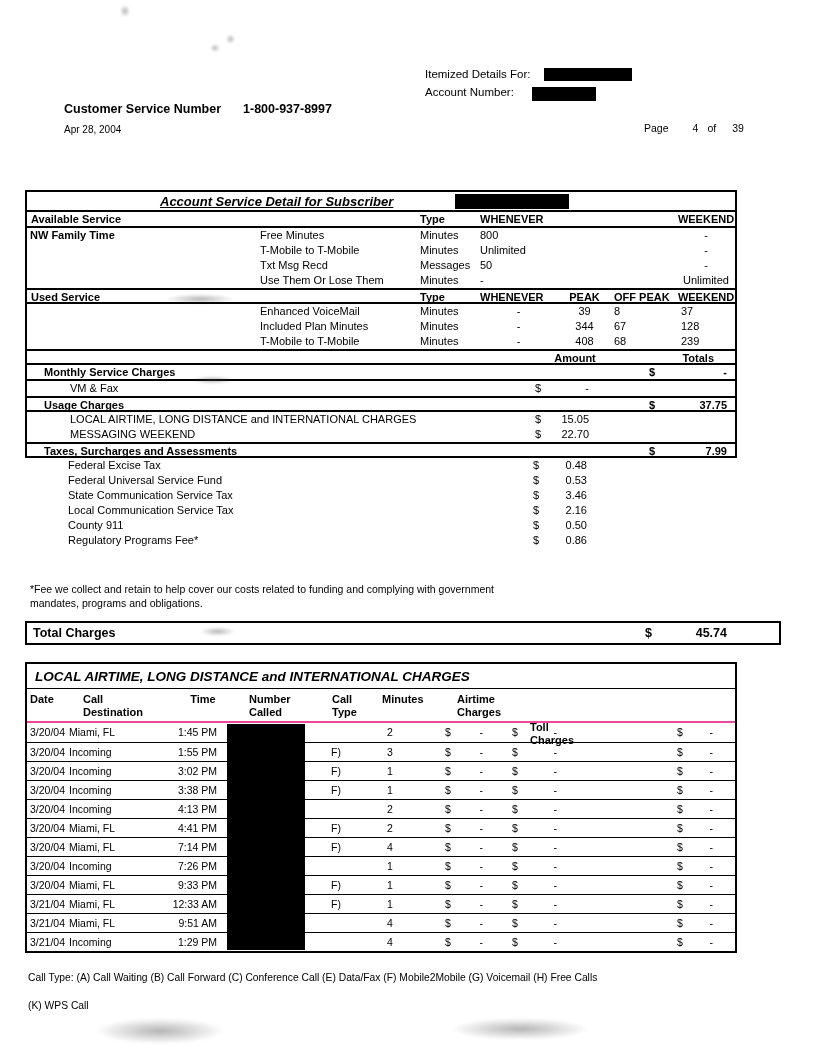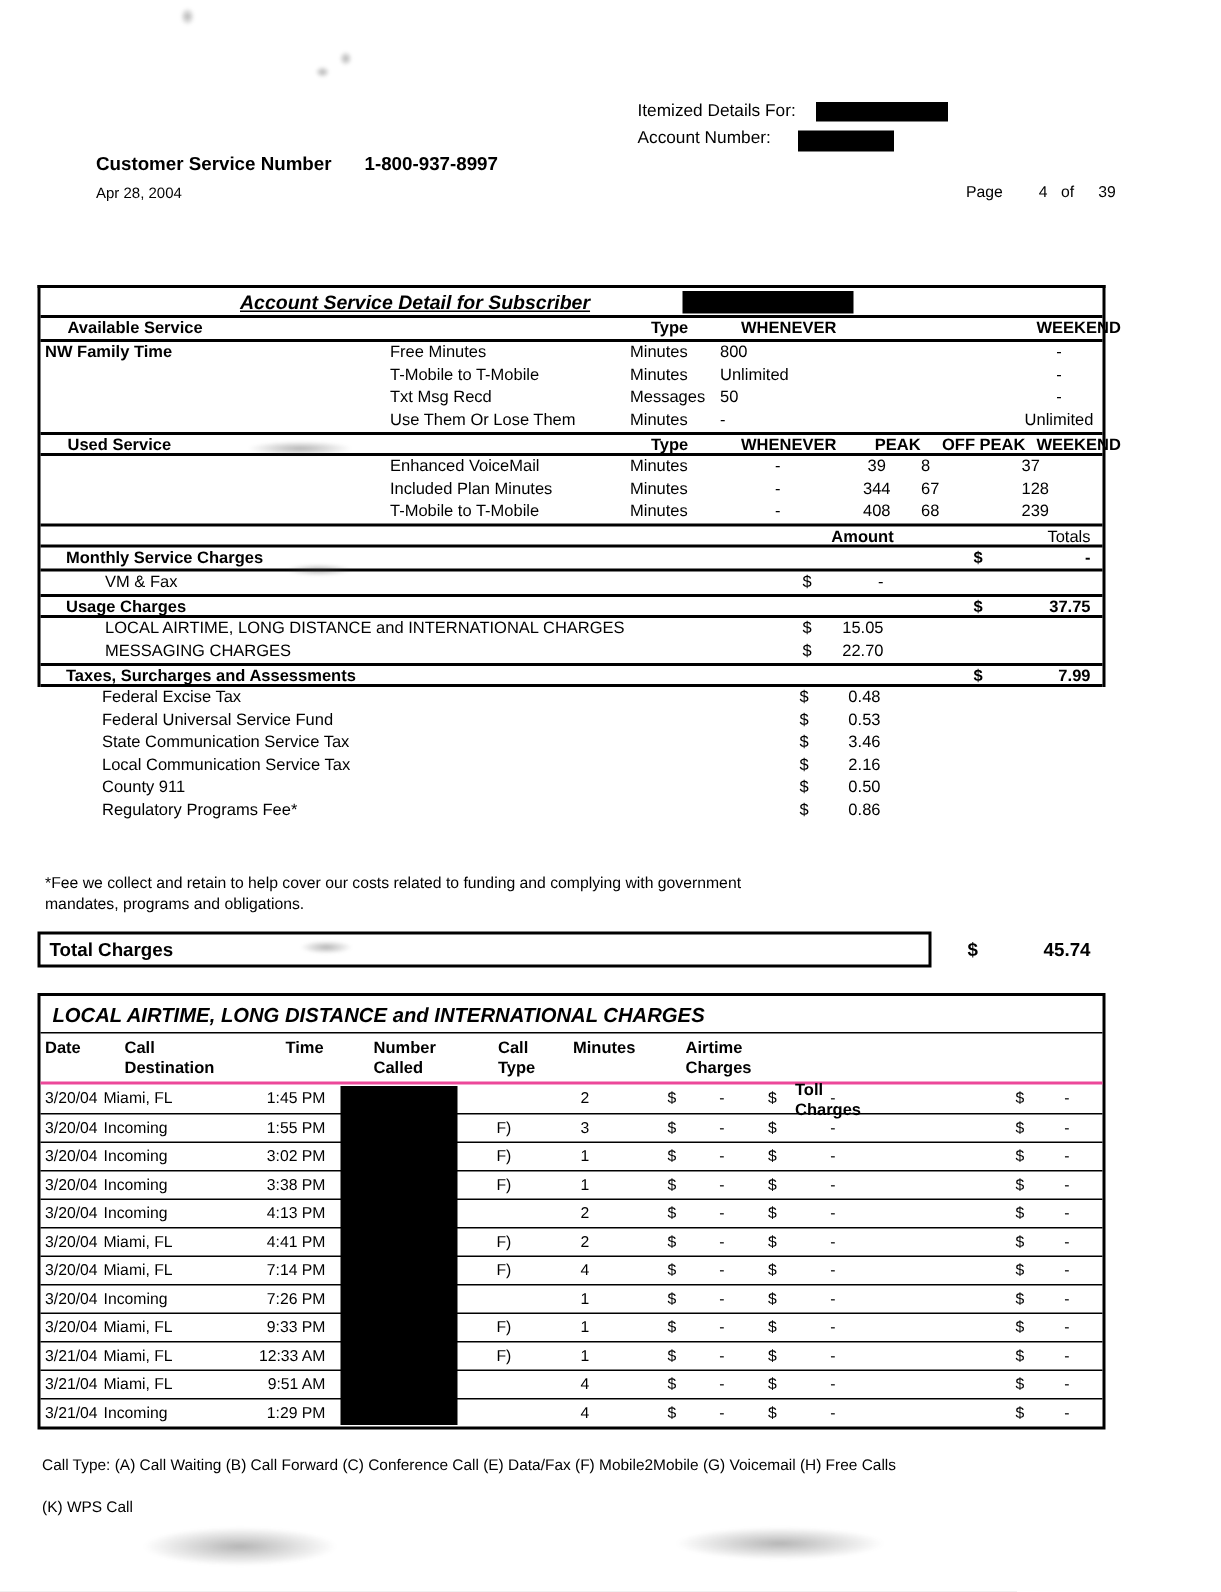--- a/index.html
+++ b/index.html
@@ -26,47 +26,47 @@
 
   
   #account { position:absolute; left:25px; top:190px; width:712px; font-size:11px; line-height:15px; }
   .acct-frame { border:2px solid #000; border-bottom:0; }
   .boxrow { border-bottom:2px solid #000; }
   .bt { border-top:2px solid #000; }
   .title-row { position:relative; height:20px; }
   .acct-title { position:absolute; left:133px; top:2px; font-size:13px; font-weight:bold; font-style:italic; text-decoration:underline; }
   .title-row .redact { position:absolute; left:428px; top:2px; width:114px; height:15px; }
   .arow { display:grid; grid-template-columns:231px 160px 57px 82px 55px 65px auto; height:15px; }
-  .arow.hdr { height:16px;padding-left:14px; }
+  .arow.hdr { height:16px; }
   .c1 { padding-left:4px; }
   .c2 { padding-left:2px; }
   .c3 { padding-left:2px; }
   .c4 { padding-left:5px; }
   .c5 { text-align:center; }
   .c6 { padding-left:2px; }
   .c7 { text-align:center; }
   .rows-wrap { position:relative; }
   .group-label { position:absolute; left:5px; top:38px; font-weight:bold; }
   
   .amt-hdr-row { position:relative; height:16px; }
   .amount-h { position:absolute; left:508px; width:80px; text-align:center; font-weight:bold; }
-  .totals-h { position:absolute; left:620px; width:86px; text-align:right; padding-right:6px; font-weight:normal; }
+  .totals-h { position:absolute; left:607px; width:86px; text-align:right; padding-right:6px; font-weight:bold; }
   
   .sec-row { position:relative; height:16px; }
   .sec-label { position:absolute; left:4px; top:0; font-weight:bold;padding-left:13px; }
   .tot-cell { position:absolute; left:620px; width:86px; top:0; display:flex; justify-content:space-between; padding:0 6px 0 2px; font-weight:bold; }
   
   .sub-row { position:relative; height:15px; }
   .sub-name { position:absolute; left:43px; top:0; }
   .amt-cell { position:absolute; left:508px; width:58px; top:0; display:flex; justify-content:space-between; padding-right:4px; }
 
   .footnote { position:absolute; left:30px; top:582px; width:480px; font-size:10.5px; line-height:14px; }
 
   
-  #totalcharges { position:absolute; left:25px; top:621px; width:596px; height:24px; border:2px solid #000; font-size:12.5px; font-weight:bold; }
+  #totalcharges { position:absolute; left:25px; top:621px; width:756px; height:24px; border:2px solid #000; font-size:12.5px; font-weight:bold; }
   #totalcharges .lbl { position:absolute; left:6px; top:3px; }
   #totalcharges .tot-cell2 { position:absolute; left:618px; width:92px; top:3px; display:flex; justify-content:space-between; padding-right:10px; }
 
   
   #calltable { position:absolute; left:25px; top:662px; width:712px; border:2px solid #000; }
   .ct-title { height:25px; border-bottom:1px solid #000; font-size:13.5px; font-weight:bold; font-style:italic; padding:5px 0 0 8px; }
   .chead { display:grid; grid-template-columns:40px 100px 72px 88px 48px 60px 72px 80px auto; height:34px; border-bottom:2px solid #ec4899; font-size:11px; font-weight:bold; line-height:12.5px; padding-top:4px; }
   .hc:nth-child(1){ padding-left:3px; }
   .hc:nth-child(2){ padding-left:16px; }
   .hc:nth-child(3){ text-align:center; }
@@ -258,21 +258,21 @@
       <div>
 
       <div class="sub-row">
           <div class="sub-name">LOCAL AIRTIME, LONG DISTANCE and INTERNATIONAL CHARGES</div>
           <div class="amt-cell">
             <span>$</span>
             <span>15.05</span>
           </div>
         </div>
           <div class="sub-row">
-          <div class="sub-name">MESSAGING CHARGES</div>
+          <div class="sub-name">MESSAGING WEEKEND</div>
           <div class="amt-cell">
             <span>$</span>
             <span>22.70</span>
           </div>
         </div>
         </div>
 
       <div class="sec-row boxrow bt">
         <div class="sec-label">Taxes, Surcharges and Assessments</div>
         <div class="tot-cell">

